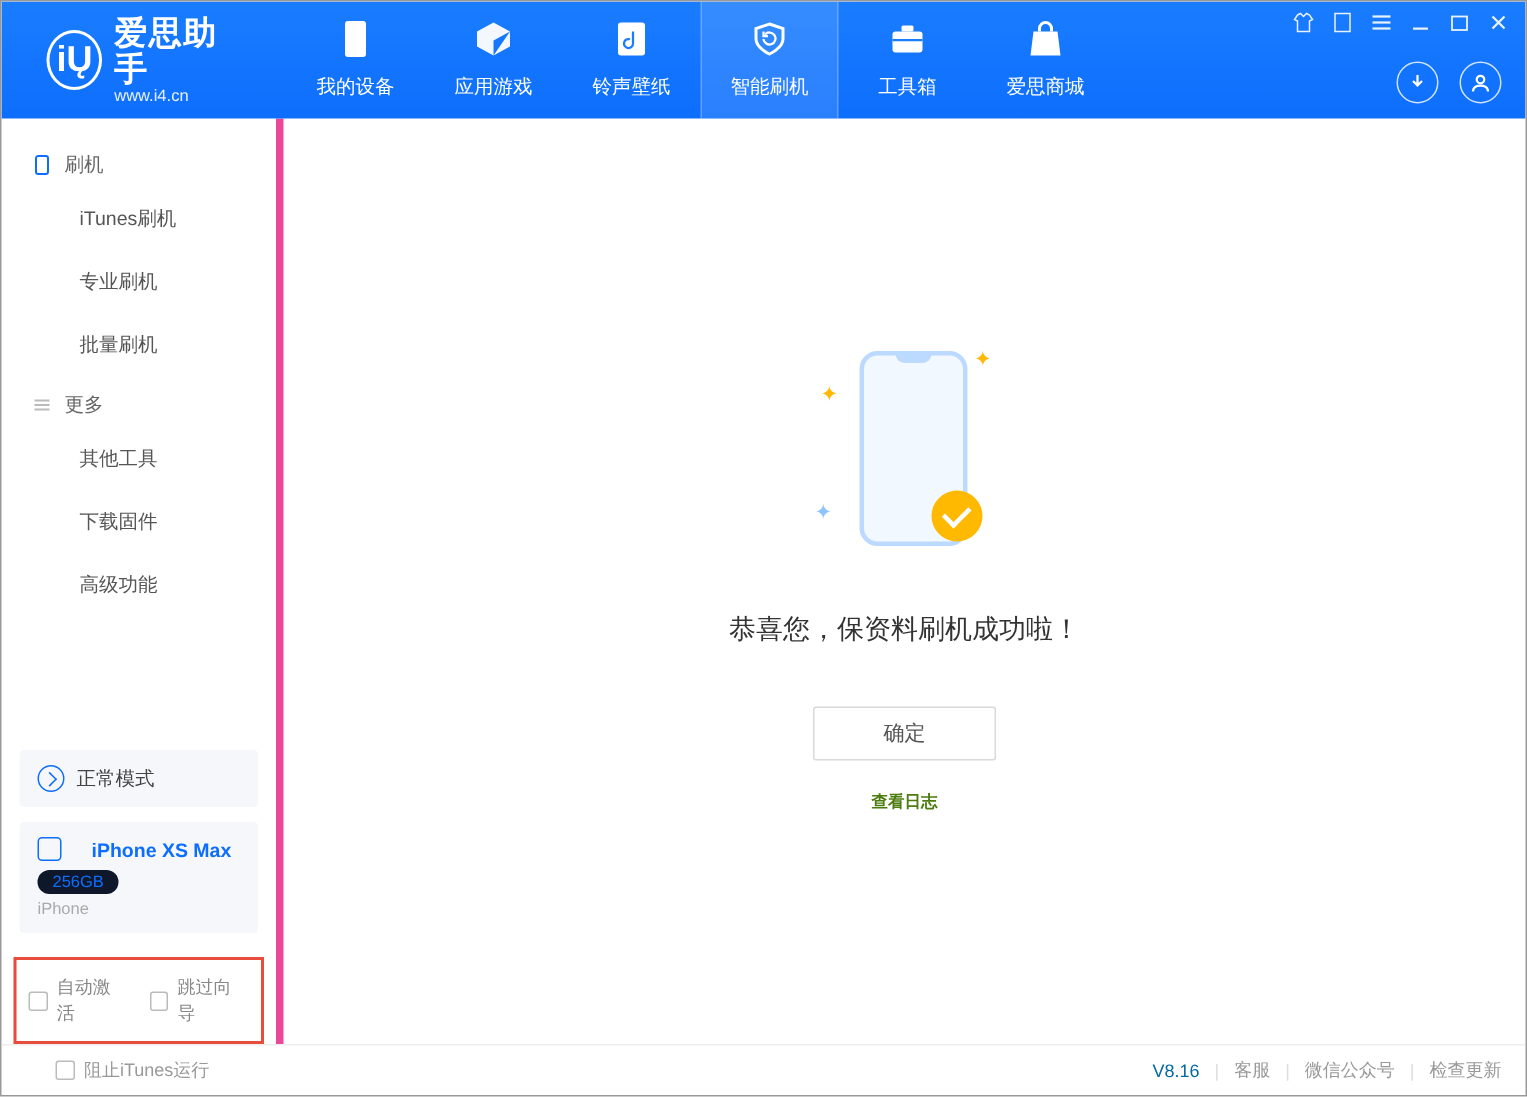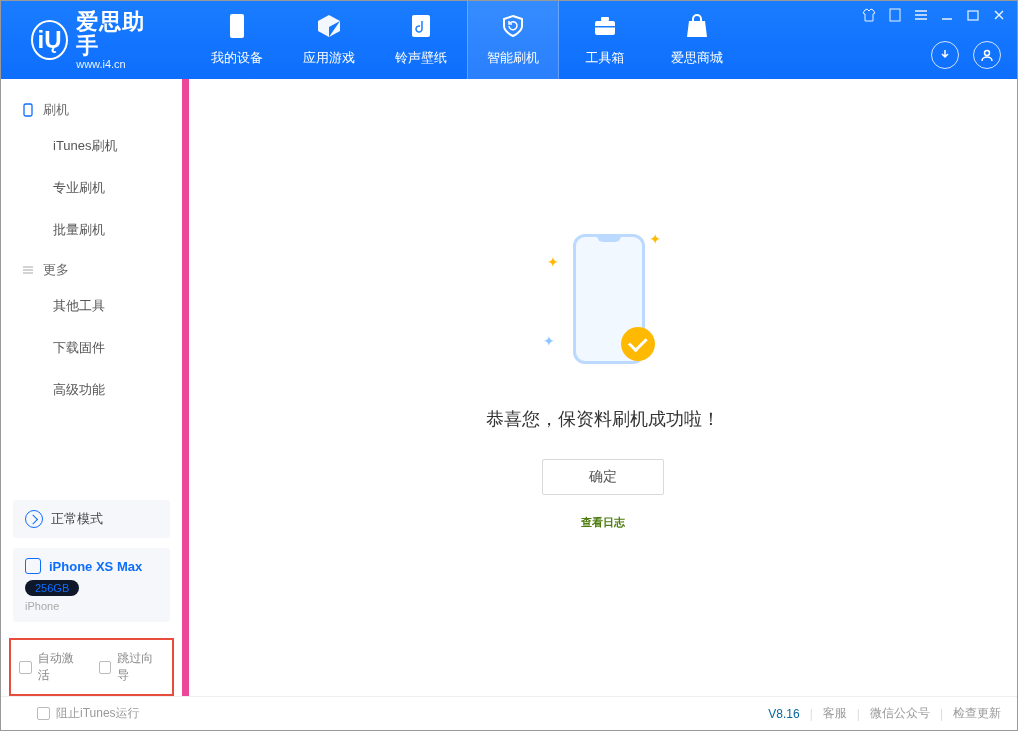--- a/index.html
+++ b/index.html
@@ -21,50 +21,50 @@
 .tab.active::before{ left:0; } .tab.active::after{ right:0; }
 .tab-icon { width: 26px; height: 26px; display: flex; align-items: center; justify-content: center; }
 
 .window-controls { position: absolute; right: 10px; top: 6px; display: flex; gap: 10px; align-items: center; }
 .wc-btn { width: 16px; height: 16px; cursor: pointer; display: flex; align-items: center; justify-content: center; opacity: 0.9; }
 .header-actions { position: absolute; right: 16px; bottom: 10px; display: flex; gap: 14px; }
 .ha-btn { width: 28px; height: 28px; border: 1.5px solid rgba(255,255,255,0.8); border-radius: 50%; display: flex; align-items: center; justify-content: center; cursor: pointer; }
 
 
 .body { flex: 1; display: flex; min-height: 0; }
-.sidebar { width: 188px; border-right: 7px solid #ec4899; padding-top: 12px; display: flex; flex-direction: column; overflow: hidden;}
+.sidebar { width: 188px; border-right: 5px solid #ec4899; padding-top: 12px; display: flex; flex-direction: column; overflow: hidden;}
 .side-group { padding: 10px 20px 6px; color: #666; font-size: 13px; display: flex; align-items: center; gap: 8px; }
 .side-group .gicon { width: 14px; height: 14px; display:inline-flex; align-items:center; justify-content:center;}
 .side-item { padding: 12px 20px 12px 52px; font-size: 13px; color: #555; cursor: pointer; }
 .side-item.active { color: #0d6efd; }
 .side-spacer { flex: 1; }
 
 .mode-bar { margin: 0 12px 10px; background: #f5f7fa; border-radius: 3px; padding: 10px 12px; display: flex; align-items: center; gap: 8px; font-size: 13px; color: #444; }
 .mode-icon { width: 18px; height: 18px; border:1.5px solid #0d6efd; border-radius:50%; display:flex; align-items:center; justify-content:center;}
 .mode-icon::after{ content:""; width:6px;height:6px;border-top:1.5px solid #0d6efd;border-right:1.5px solid #0d6efd; transform:rotate(45deg) translate(-1px,1px);}
 .device-box { margin: 0 12px 12px; background: #f5f7fa; border-radius: 3px; padding: 10px 12px; }
-.device-row { display: flex; align-items: center; gap: 8px; color: #0d6efd; font-weight: 600; font-size: 13px; }
+.device-row { display: flex; align-items: center; gap: 20px; color: #0d6efd; font-weight: 600; font-size: 13px; }
 .dev-icon{ width:16px;height:16px; border:1.5px solid #0d6efd; border-radius:3px;}
 .device-badge { display: inline-block; margin-top: 6px; background: #0f172a; color: #0d6efd; font-size: 11px; padding: 2px 10px; border-radius: 10px; }
 .device-sub { font-size: 11px; color: #aaa; margin-top: 4px; }
 
 .checks { margin: 4px 8px 0; border: 2px solid #e74c3c; padding: 10px 8px; display: flex; gap: 14px; }
 .chk { display: flex; align-items: center; gap: 6px; font-size: 12px; color: #888; cursor: pointer; }
 .chk-box { width: 13px; height: 13px; border: 1px solid #bbb; border-radius: 2px; }
 
 .main { flex: 1; position: relative; }
 .success { position: absolute; left: 0; right: 0; top: 150px; display: flex; flex-direction: column; align-items: center; }
 .phone-illust { width: 120px; height: 150px; position: relative; margin-bottom: 28px; }
 .phone-body { position:absolute; left:30px; top:5px; width:72px; height:130px; border:3px solid #bcd9ff; border-radius:12px; background:#f2f8ff;}
 .phone-notch{ position:absolute; left:54px; top:5px; width:24px; height:8px; background:#bcd9ff; border-radius:0 0 6px 6px;}
 .check-badge{ position:absolute; right:8px; bottom:18px; width:34px; height:34px; background:#ffb900; border-radius:50%; display:flex; align-items:center; justify-content:center;}
 .check-badge::after{ content:""; width:14px; height:8px; border-left:3px solid #fff; border-bottom:3px solid #fff; transform:rotate(-45deg) translate(1px,-2px);}
 .sparkle{ position:absolute; color:#ffb900; font-size:14px;}
 .sp1{ left:4px; top:25px;} .sp2{ right:2px; top:2px;} .sp3{ left:0; bottom:30px; color:#8ec5ff;}
-.success-title { font-size: 18px; color: #333; margin-bottom: 28px; }
+.success-title { font-size: 18px; color: #333; margin-bottom: 40px; }
 .ok-btn { border: 1px solid #d9d9d9; background: #fff; padding: 8px 46px; font-size: 14px; color: #555; cursor: pointer; border-radius: 2px; margin-bottom: 20px; }
 .log-link { font-size: 11px; color: #4d7c0f; cursor: pointer; font-weight: bold; }
 
 
 .footer { height: 34px; border-top: 1px solid #eee; display: flex; align-items: center; padding: 0 16px; font-size: 12px; color: #999; }
 .footer .chk { color: #999; padding-left: 20px; }
 .footer-right { margin-left: auto; display: flex; align-items: center; gap: 10px; }
 .footer-right .divider { color: #ddd; }
 .version { color: #0369a1; }
 .flink { cursor: pointer; }

